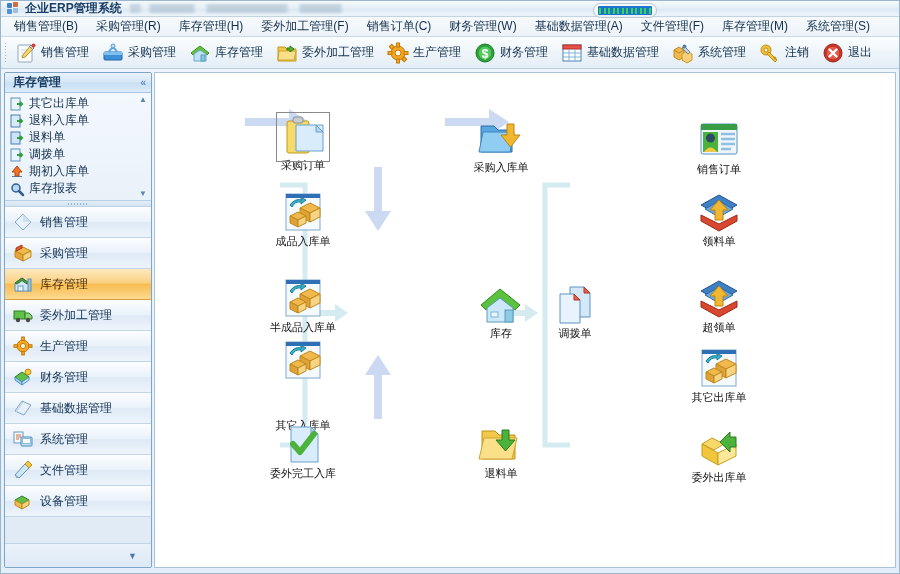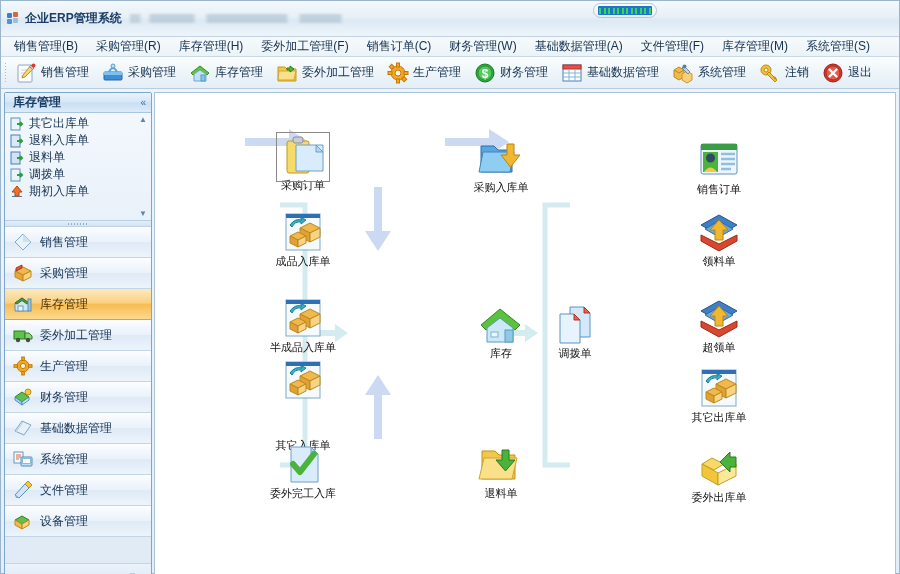--- a/index.html
+++ b/index.html
@@ -11,21 +11,21 @@
   }
   #app {
     width: 900px; height: 574px;
     position: relative;
     background: linear-gradient(to bottom, #eef5fb 0%, #e3eef8 100%);
     border: 1px solid #9bb6cc;
   }
 
   
   .titlebar {
-    height: 36px;
+    height: 16px;
     background: linear-gradient(to bottom, #f4f9fc 0%, #e6f0f7 45%, #dce9f4 55%, #edf5fa 100%);
     display: flex; align-items: center;
     padding: 0 6px;
     position: relative;
     border-bottom: 1px solid #c2d4e2;
   }
   .tb-icon {
     width: 13px; height: 13px; margin-right: 5px;
     position: relative; flex: none;
   }
@@ -439,20 +439,29 @@
         <div class="sb-item">
           <span class="sb-ico">
             <svg width="14" height="14" viewBox="0 0 14 14">
               <path d="M2 12 h10 v-1 H2 Z" fill="#4a7fb3"></path>
               <path d="M7 1 l5 6 h-3 v4 h-4 v-4 h-3 Z" fill="#f0702a" stroke="#b04a10"></path>
             </svg>
           </span>
           <span>期初入库单</span>
         </div>
 
+        <div class="sb-item">
+          <span class="sb-ico">
+            <svg width="14" height="14" viewBox="0 0 14 14">
+              <circle cx="6" cy="6" r="4" fill="#b9d8f2" stroke="#2d5f93" stroke-width="1.5"></circle>
+              <path d="M9 9 l4 4" stroke="#2d5f93" stroke-width="2.5" stroke-linecap="round"></path>
+            </svg>
+          </span>
+          <span>库存报表</span>
+        </div>
       </div>
 
       <div class="sb-grip">
           <i></i>
         </div>
 
       <div class="sb-nav">
 
         <div class="nav-item">
           <span class="nav-ico">

